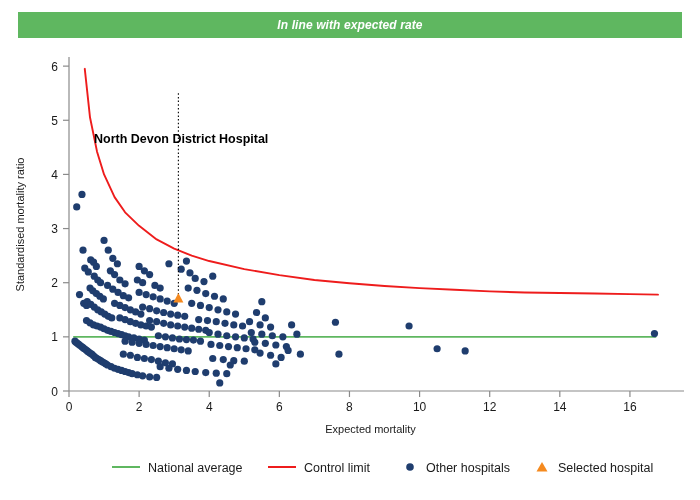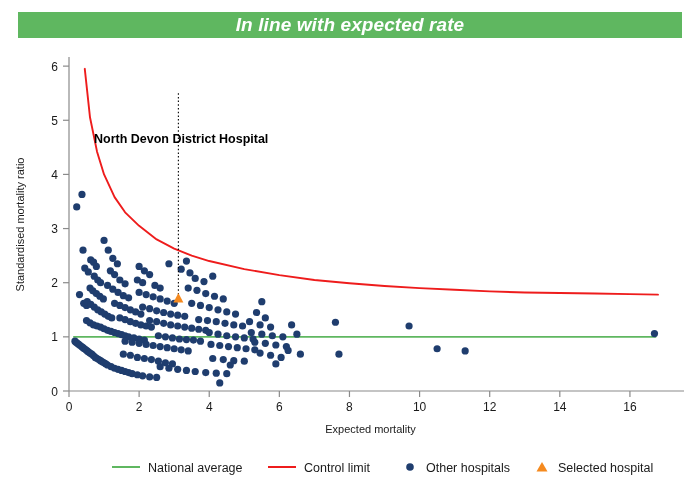--- a/index.html
+++ b/index.html
@@ -21,21 +21,21 @@
     top: 12px;
     width: 664px;
     height: 26px;
     background: #5fb760;
     display: flex;
     align-items: center;
     justify-content: center;
   }
   #banner-text {
     color: #ffffff;
-    font-size: 19px;
+    font-size: 12px;
     font-weight: bold;
     font-style: italic;
     letter-spacing: 0.1px;
   }
   #plot-area {
     position: absolute;
     left: 0;
     top: 0;
     width: 700px;
     height: 500px;

